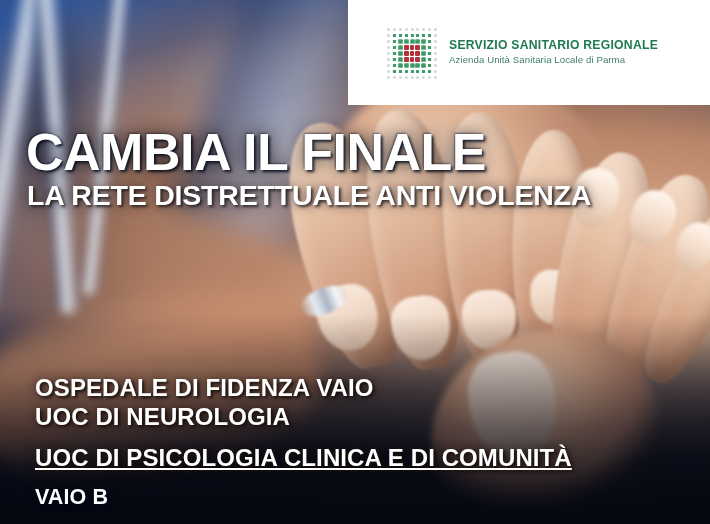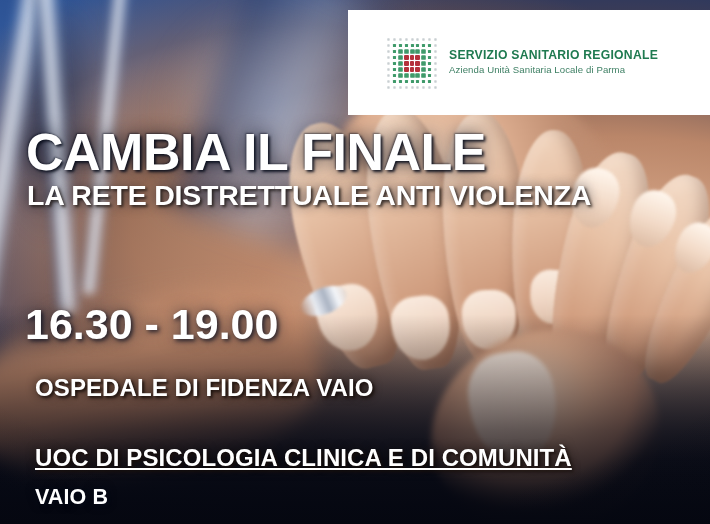--- a/index.html
+++ b/index.html
@@ -114,21 +114,21 @@
     filter: blur(10px); border-radius:50% 40% 40% 50%; }
 
   
   .vignette{ position:absolute; inset:0;
     background:
       radial-gradient(130% 110% at 50% 38%, rgba(0,0,0,0) 52%, rgba(5,8,18,0.35) 82%, rgba(4,6,14,0.7) 100%),
       linear-gradient(180deg, rgba(0,0,0,0) 60%, rgba(6,9,20,0.6) 82%, rgba(5,7,16,0.95) 100%); }
 
   
   .logo-panel{
-    position:absolute; left:348px; top:10px; width:362px; height:105px;
+    position:absolute; left:348px; top:0; width:362px; height:105px;
     background:#ffffff; display:flex; align-items:center; padding-left:38px; box-sizing:border-box;
   }
   .logo-mark{
     width:52px; height:54px; flex:none; margin-right:11px; margin-top:2px;
     display:grid; grid-template-columns:repeat(9,1fr); grid-template-rows:repeat(9,1fr); gap:1px;
   }
   .logo-mark i{ display:block; border-radius:1px; }
   .logo-text{ line-height:1.12; }
   .logo-l1{ font-size:12.2px; font-weight:bold; letter-spacing:.25px; color:#1f7a50; white-space:nowrap; }
   .logo-l2{ font-size:12.2px; font-weight:bold; letter-spacing:.25px; color:#1f7a50; white-space:nowrap; }
@@ -292,19 +292,19 @@
       </div>
     <div class="logo-text">
       <div class="logo-l1">SERVIZIO SANITARIO REGIONALE</div>
       <div class="logo-l3">Azienda Unità Sanitaria Locale di Parma</div>
     </div>
   </div>
 
   <div class="txt title-main">CAMBIA IL FINALE</div>
   <div class="txt title-sub">LA RETE DISTRETTUALE ANTI VIOLENZA</div>
 
-  <div class="txt time-line">16.30 - 19.00</div>
 
   <div class="txt venue">OSPEDALE DI FIDENZA VAIO</div>
+  <div class="txt venue venue2">UOC DI NEUROLOGIA</div>
   <div class="txt venue venue3">UOC DI PSICOLOGIA CLINICA E DI COMUNITÀ</div>
   <div class="txt hall">VAIO B</div>
 
 </div>
 
 </body></html>

